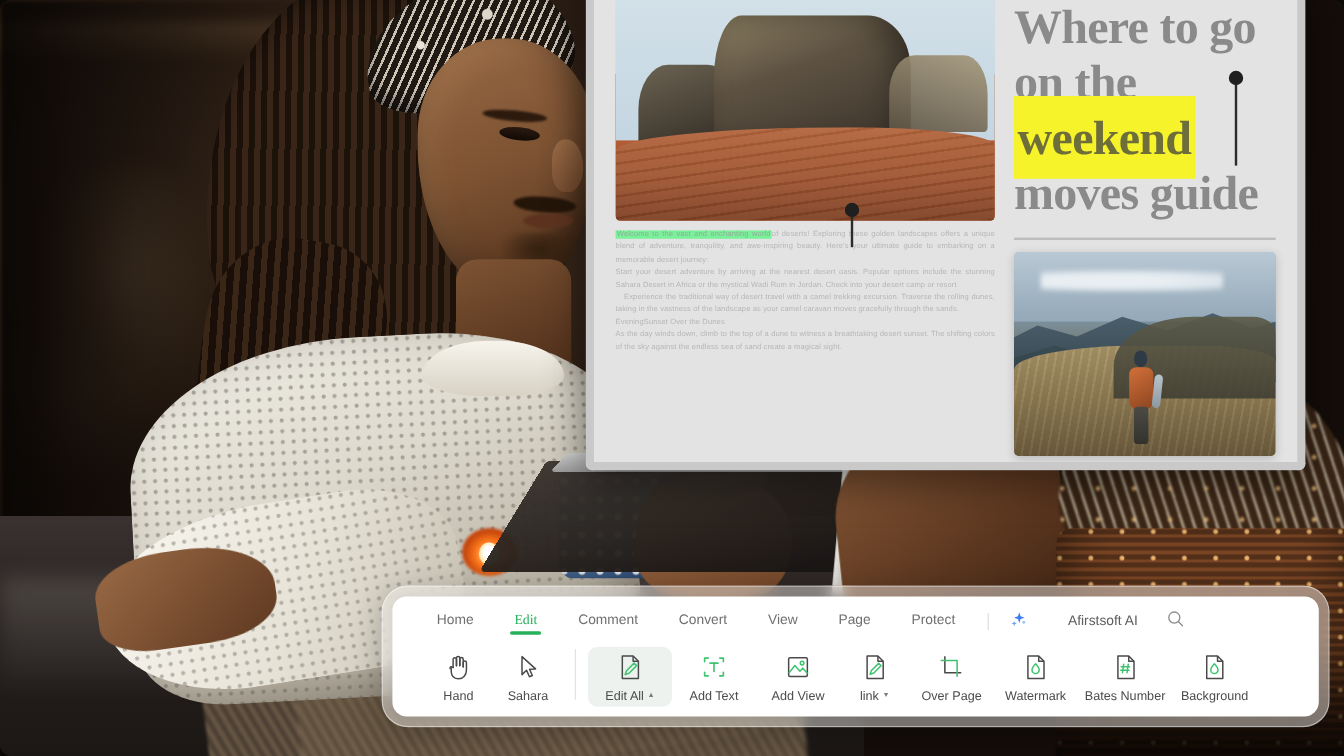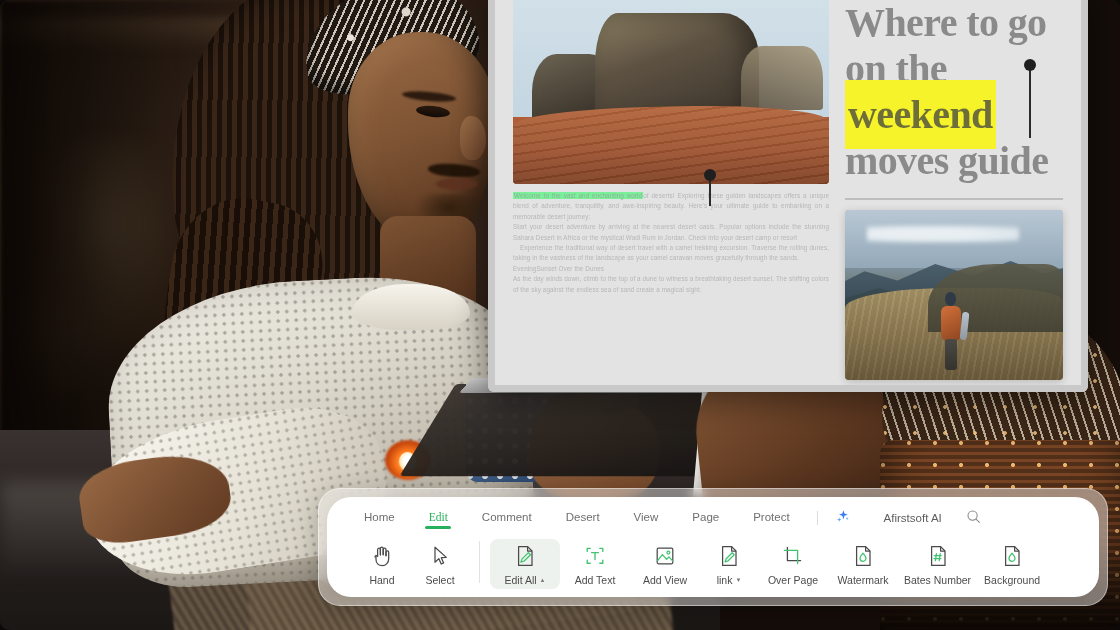--- a/index.html
+++ b/index.html
@@ -358,21 +358,21 @@
     background:rgba(244,242,240,.45);
     border:1px solid rgba(255,255,255,.45);
     border-radius:22px;
     padding:8px;
     backdrop-filter: blur(6px);
     box-shadow:0 6px 26px rgba(0,0,0,.22);
   }
   .toolbar {
     width:100%; height:100%;
     background:#ffffff;
-    border-radius:24px;
+    border-radius:12px;
     display:flex; flex-direction:column;
     padding:9px 0 8px 0;
     box-shadow:0 2px 8px rgba(0,0,0,.06);
   }
 
   .menu-row {
     display:flex; align-items:center; gap:0;
     padding:0 20px; height:30px;
   }
   .menu-item {
@@ -525,21 +525,21 @@
     </div>
   </div>
 
   <div class="toolbar-outer">
     <div class="toolbar">
 
       <div class="menu-row">
         <div class="menu-item">Home</div>
         <div class="menu-item active">Edit</div>
         <div class="menu-item">Comment</div>
-        <div class="menu-item">Desert</div>
+        <div class="menu-item">Convert</div>
         <div class="menu-item">View</div>
         <div class="menu-item">Page</div>
         <div class="menu-item">Protect</div>
 
         <div class="menu-divider"></div>
 
         <div class="ai-btn">
           <span>
             <svg width="14" height="14" viewBox="0 0 14 14">
               <path d="M7.4 1.2 L8.5 4.6 L11.8 5.7 L8.5 6.8 L7.4 10.2 L6.3 6.8 L3 5.7 L6.3 4.6 Z" fill="#3b7df0"></path>
@@ -574,21 +574,21 @@
           </span>
           <span class="tool-label">Hand</span>
         </div>
 
         <div class="tool sp-select">
           <span class="tool-ico">
             <svg width="20" height="24" viewBox="0 0 20 24" fill="none" stroke="#4a4a4a" stroke-width="1.25" stroke-linejoin="round">
               <path d="M5 3.2 L5 18.2 L8.8 14.6 L11.2 20 L13.6 18.9 L11.3 13.7 L16.3 13.4 Z"></path>
             </svg>
           </span>
-          <span class="tool-label">Select</span>
+          <span class="tool-label">Sahara</span>
         </div>
 
         <div class="tool-sep"></div>
 
         <div class="tool active sp-wide">
           <span class="tool-ico">
             <svg width="22" height="24" viewBox="0 0 22 24" fill="none">
               <path d="M4.6 2.6h9l4.4 4.4v14.4H4.6z" stroke="#4a4a4a" stroke-width="1.25" stroke-linejoin="round"></path>
               <path d="M13.6 2.6V7h4.4" stroke="#4a4a4a" stroke-width="1.25" stroke-linejoin="round"></path>
               <path d="M14.4 8.6 8.1 14.9l-1.2 3.3 3.3-1.2 6.3-6.3z" stroke="#3ec46e" stroke-width="1.25" stroke-linejoin="round"></path>

